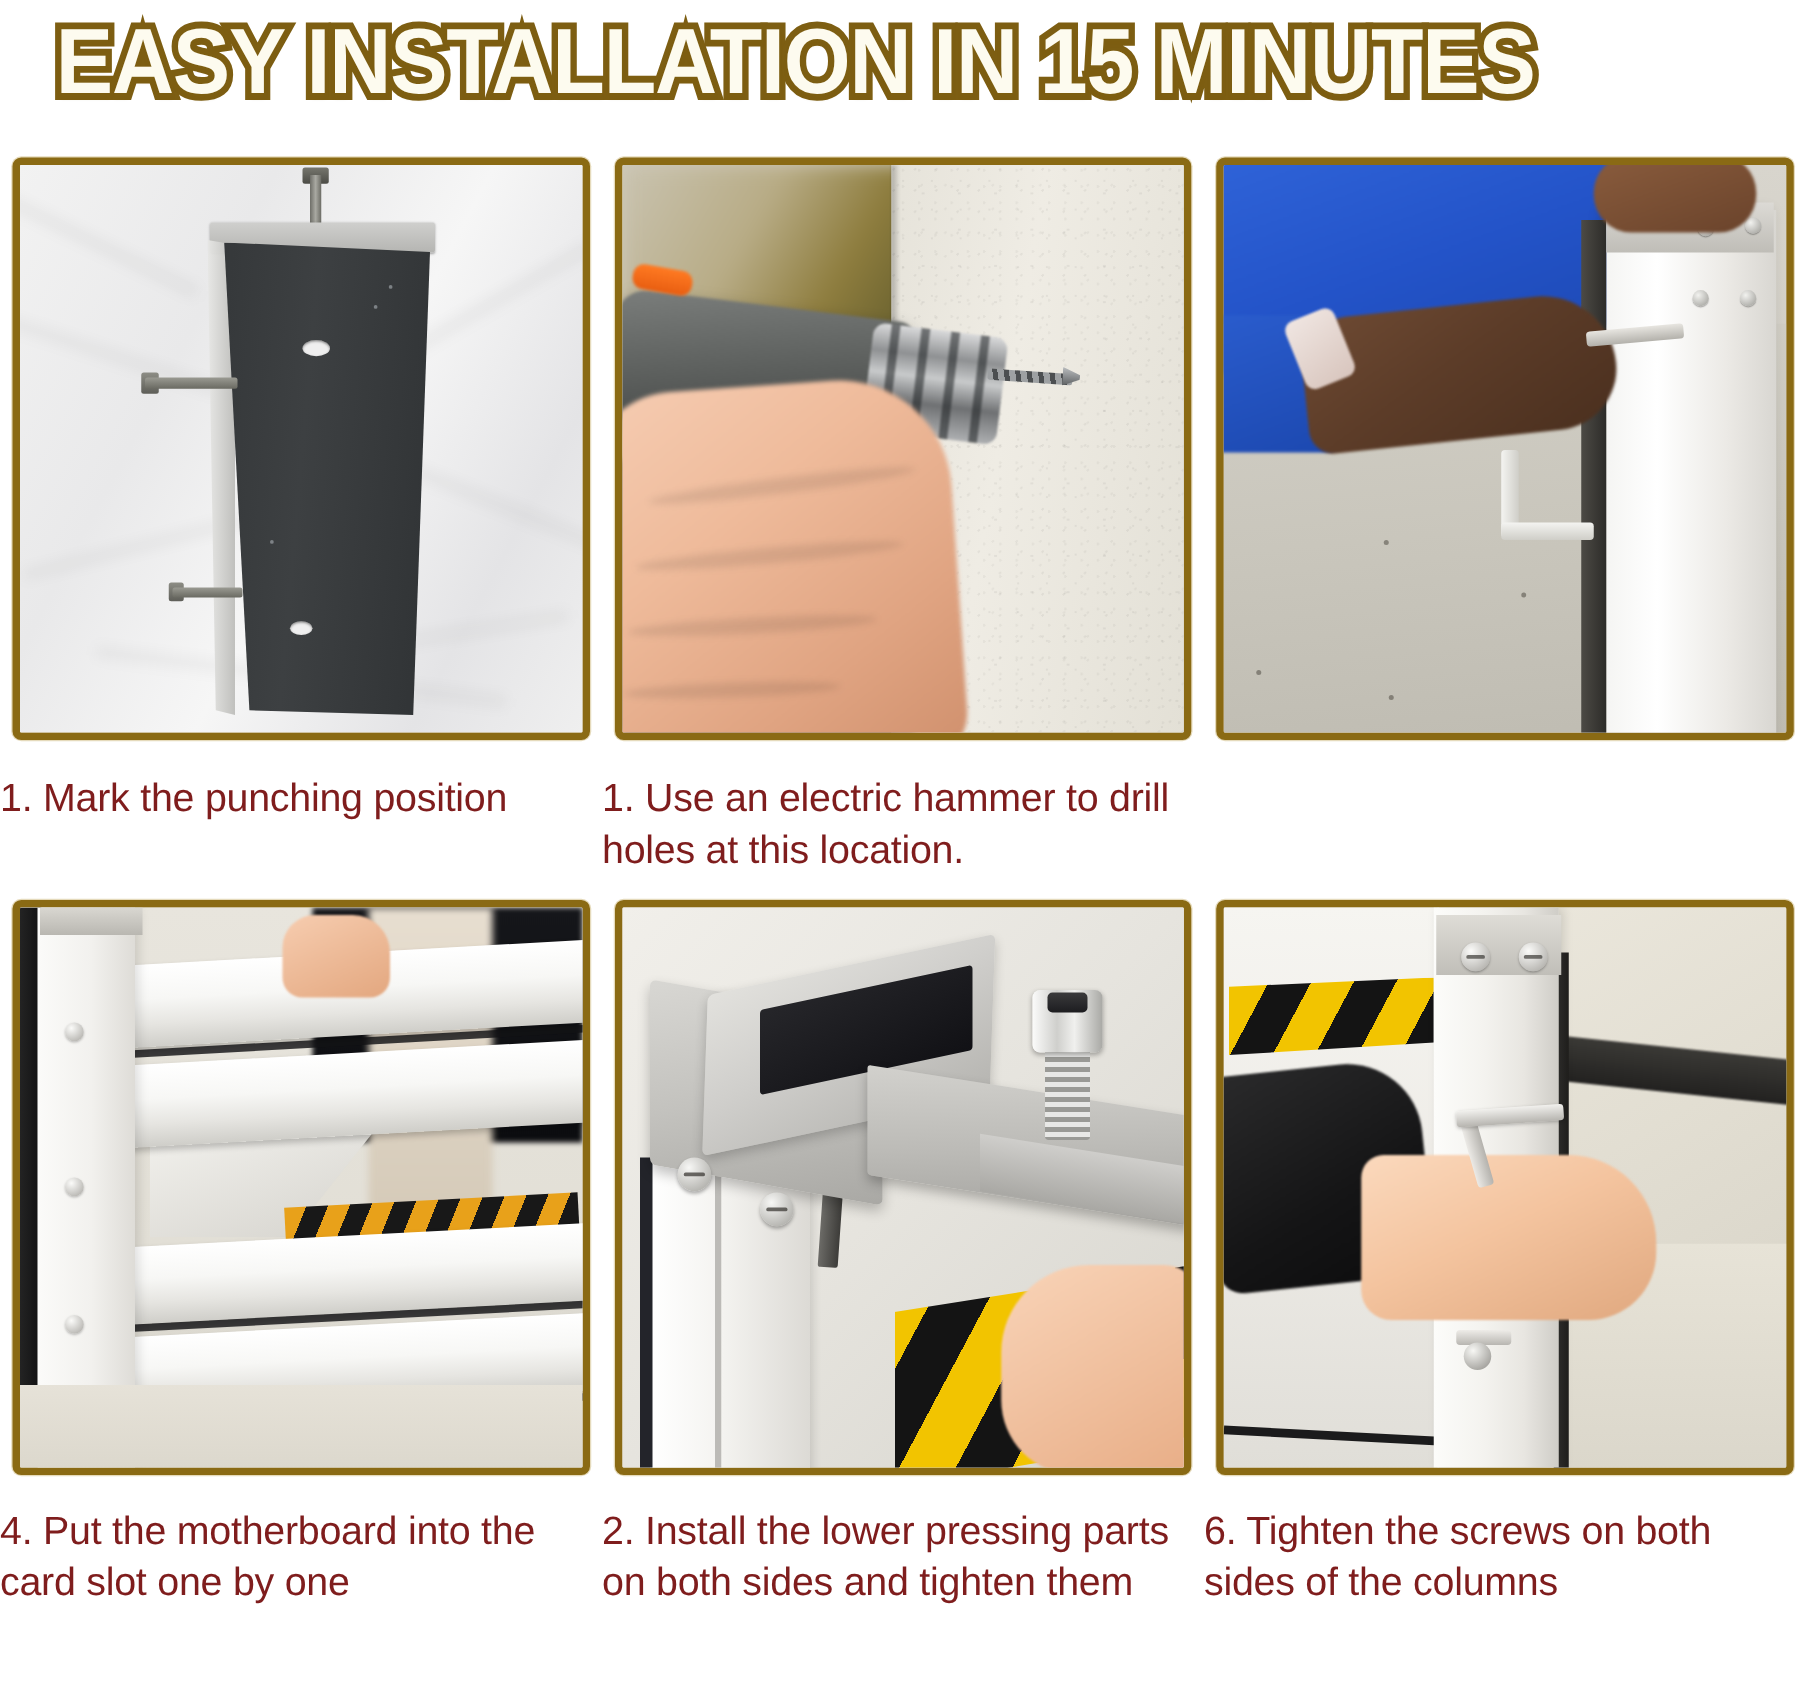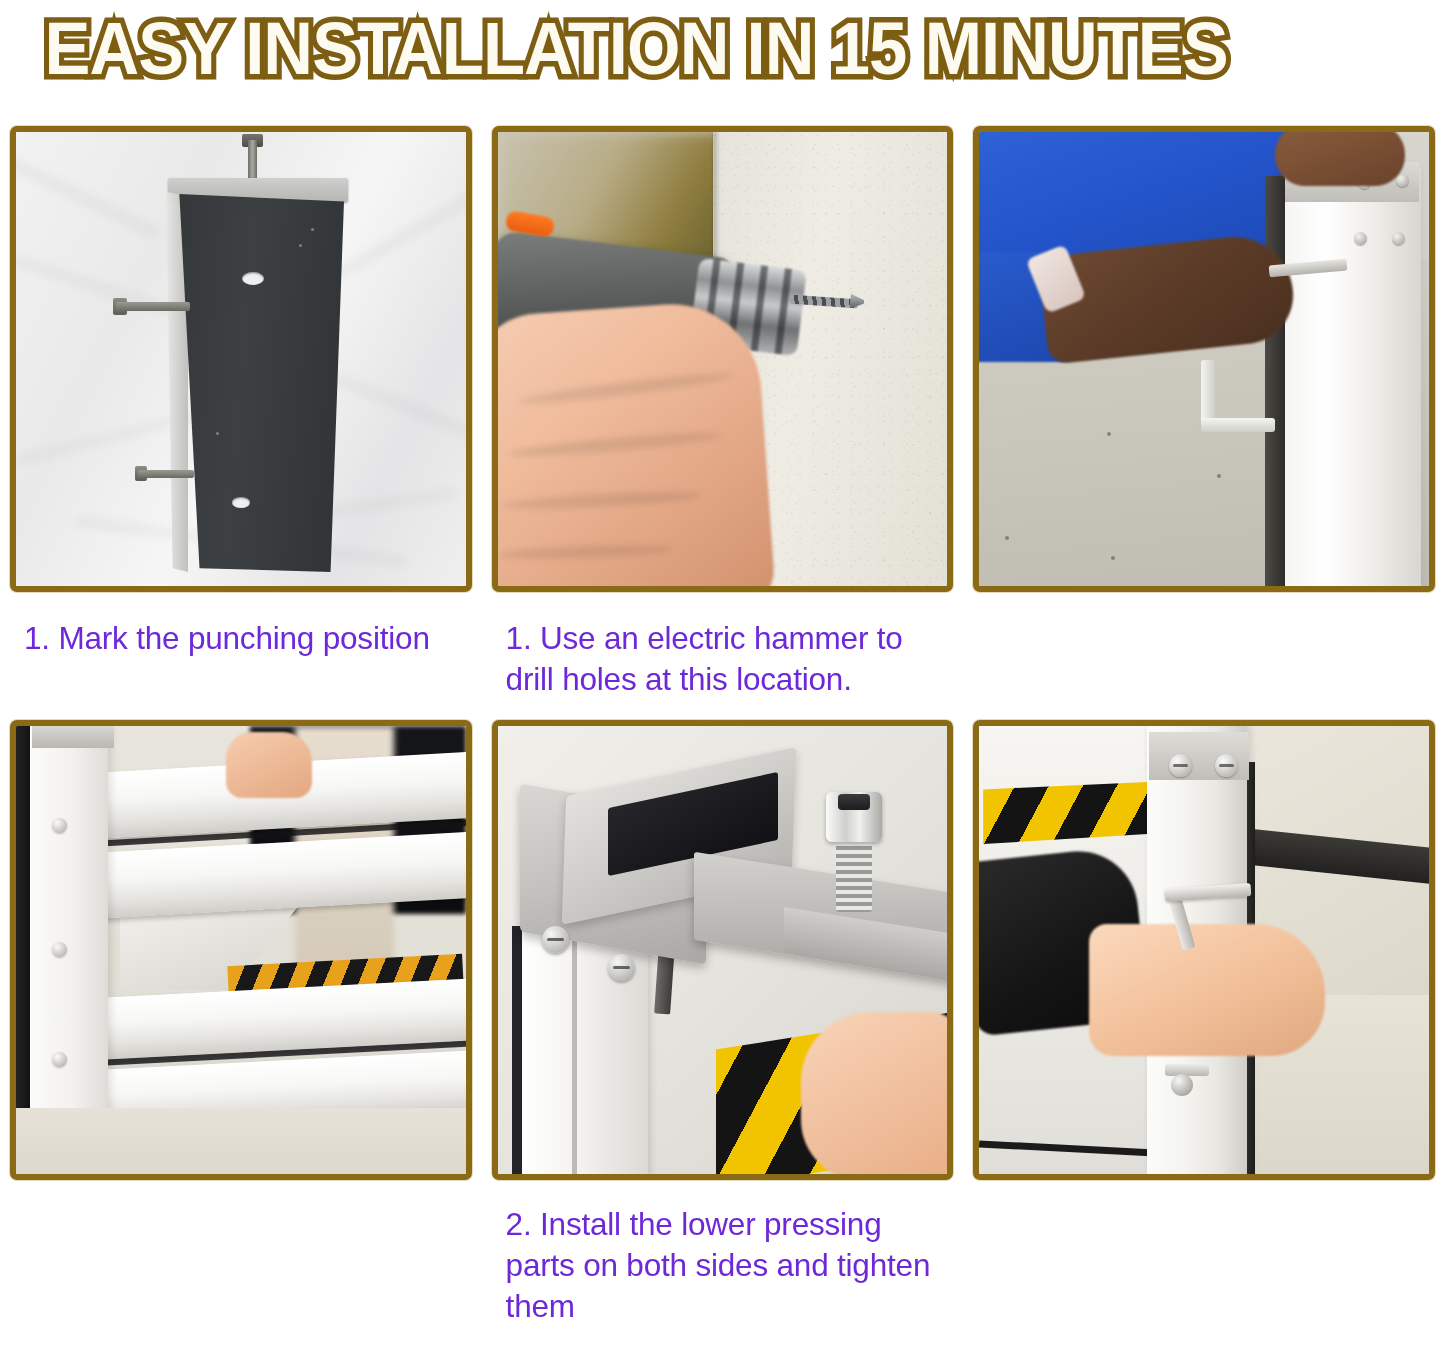--- a/index.html
+++ b/index.html
@@ -53,24 +53,24 @@
     overflow:hidden;
     box-shadow:0 0 0 1px rgba(180,150,60,.35);
   }
   .frame .inner{
     position:absolute; inset:0;
     overflow:hidden;
   }
   .photo{ position:absolute; inset:0; }
 
   .caption{
-    padding:26px 14px 0 24px;
+    padding:26px 14px 0 0;
     font-size:31.5px;
     line-height:41px;
-    color:#6d28d9;
+    color:#7f1d1d;
     font-weight:400;
     letter-spacing:-0.2px;
   }
   .row2 .frame{ height:460px; margin-top:20px; }
   .row2 .caption{ padding-top:24px; }
 
   
   .p1{ background:
         linear-gradient(118deg,#f2f2f2 0%,#e9e9ea 30%,#f6f6f6 55%,#e4e4e6 80%,#efefef 100%);
   }
@@ -655,20 +655,21 @@
             <div class="col-left"></div>
             <div class="col-cap"></div>
             <div class="cscrew cs1"></div>
             <div class="cscrew cs2"></div>
             <div class="cscrew cs3"></div>
             <div class="hand4"></div>
             <div class="floor4"></div>
           </div>
         </div>
       </div>
+      <div class="caption">4. Put the motherboard into the card slot one by one</div>
     </div>
 
     <div class="cell">
       <div class="frame">
         <div class="inner">
           <div class="photo p5">
             <div class="wall5"></div>
             <div class="hazard5"></div>
             <div class="hand5"></div>
             <div class="post5"></div>
@@ -708,15 +709,16 @@
             <div class="p6screw s2"></div>
             <div class="sleeve"></div>
             <div class="hand6"></div>
             <div class="wrench-b"></div>
             <div class="wrench"></div>
             <div class="lowbar"></div>
             <div class="lowscrew"></div>
           </div>
         </div>
       </div>
+      <div class="caption">6. Tighten the screws on both sides of the columns</div>
     </div>
   </div>
 </div>
 
 </body></html>

